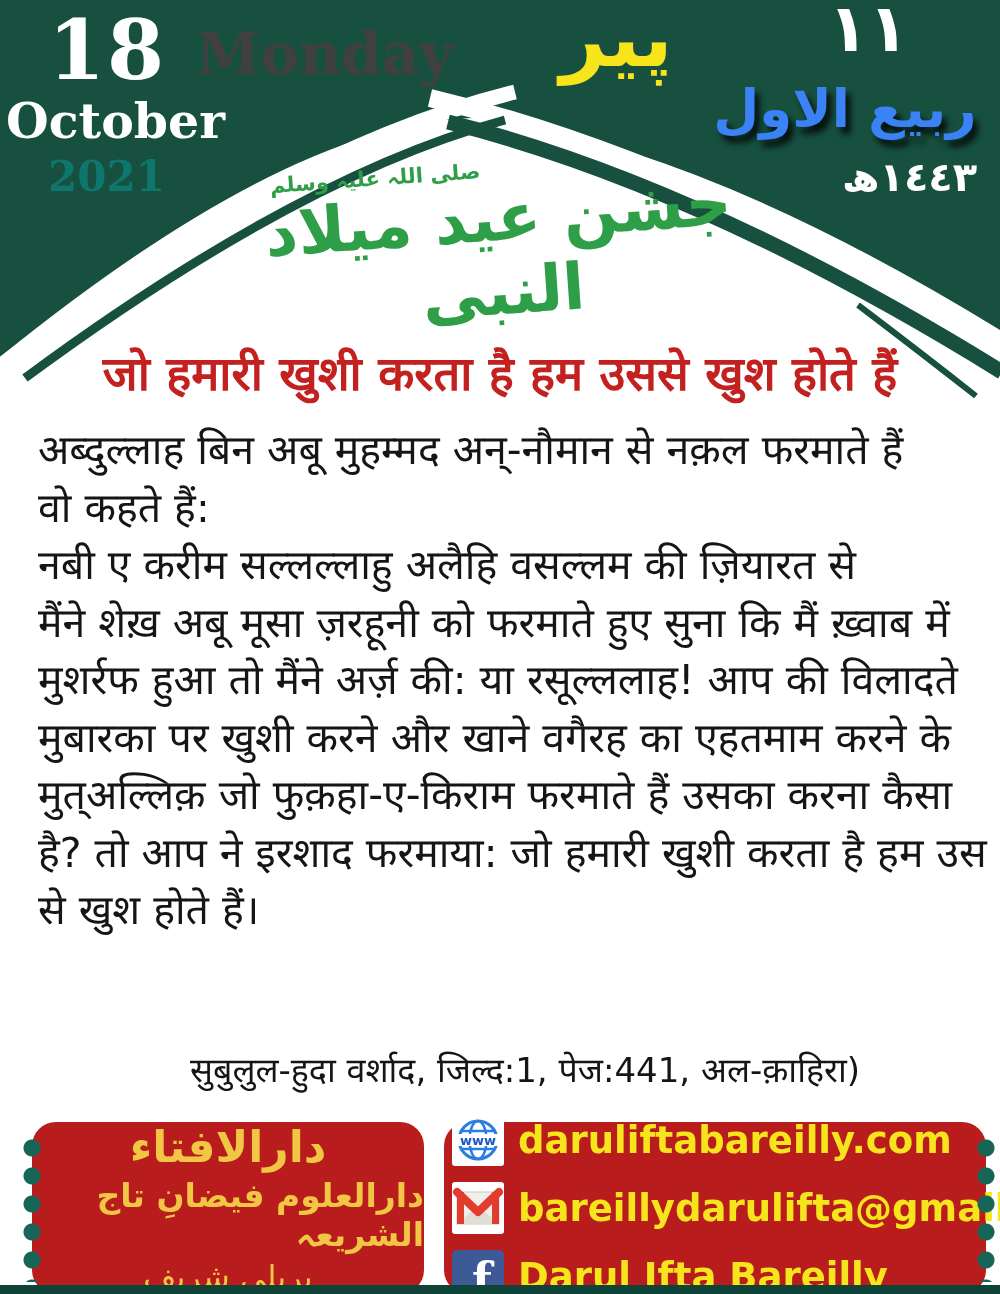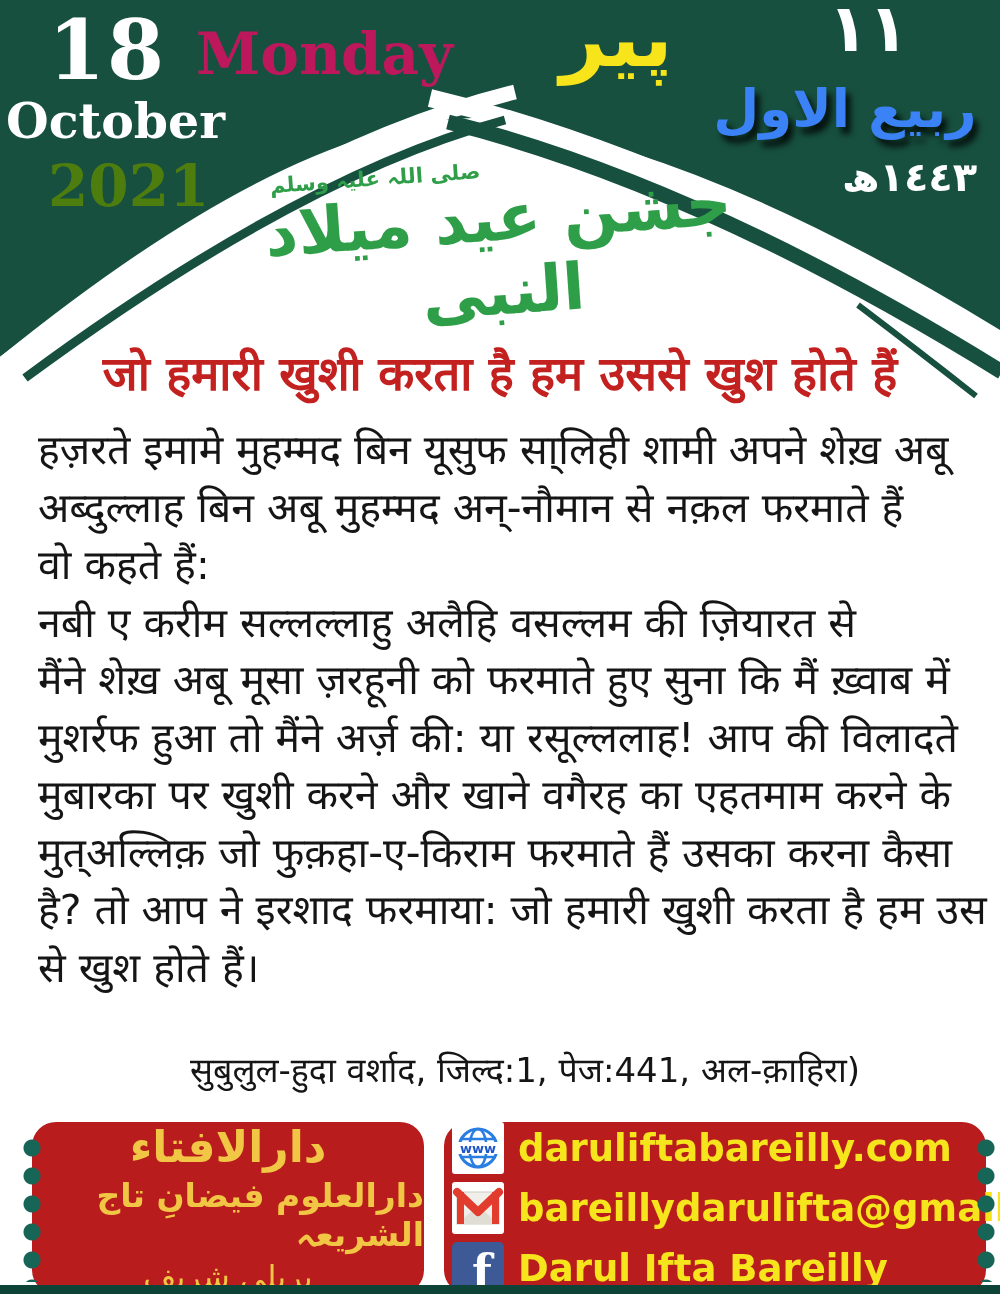--- a/index.html
+++ b/index.html
@@ -2,23 +2,23 @@
 <html><head>
 <meta charset="utf-8">
 <style>
   html,body{margin:0;padding:0;background:#777;}
   #stage{position:relative;width:1000px;height:1294px;background:#ffffff;overflow:hidden;
          font-family:"DejaVu Sans","Liberation Sans",sans-serif;}
   .abs{position:absolute;}
   .serifb{font-family:"DejaVu Serif","Liberation Serif",serif;font-weight:bold;}
   
   .t18{left:48px;top:2px;font-size:82px;color:#fff;letter-spacing:2px;}
-  .monday{left:196px;top:20px;font-size:58px;color:#be185d;}
+  .monday{left:196px;top:20px;font-size:58px;color:#404040;}
   .october{left:6px;top:92px;font-size:49px;color:#fff;}
-  .y2021{left:48px;top:152px;font-size:58px;color:#4d7c0f;}
+  .y2021{left:48px;top:152px;font-size:42px;color:#0f766e;}
   .peer{left:560px;top:-8px;font-size:80px;color:#f7e41b;font-weight:bold;}
   .n11{left:828px;top:-10px;font-size:66px;color:#fff;font-weight:bold;}
   .rabi{left:690px;top:78px;width:310px;text-align:center;font-size:53px;color:#3b82f6;font-weight:bold;
         text-shadow:5px 7px 6px rgba(0,0,0,0.8);}
   .hijri{left:842px;top:154px;font-size:40px;color:#fff;font-weight:bold;}
   
   .callig{left:240px;top:158px;width:520px;text-align:center;color:#2f9e48;transform:rotate(-4deg);}
   .callig .sal{display:block;font-size:21px;font-weight:bold;transform:translateX(-120px);}
   .callig .main{display:block;font-size:64px;font-weight:bold;line-height:1.15;}
   
@@ -29,21 +29,21 @@
   .fbox{background:#b91c1c;border-radius:24px;}
   .fbox-left{left:32px;top:1122px;width:392px;height:172px;display:flex;flex-direction:column;
              justify-content:center;align-items:center;gap:4px;direction:rtl;color:#f2c645;}
   .fbox-left::before{content:'';position:absolute;left:-9px;top:12px;bottom:12px;width:18px;
              background-image:radial-gradient(circle at 9px 14px,#166557 8px,rgba(0,0,0,0) 9px);
              background-size:18px 28px;background-repeat:repeat-y;}
   .fl1{font-size:44px;font-weight:bold;}
   .fl2{font-size:33px;font-weight:bold;}
   .fl3{font-size:32px;font-weight:normal;}
   .fbox-right{left:444px;top:1122px;width:542px;height:172px;display:flex;flex-direction:column;
-              justify-content:center;gap:8px;padding-left:0;text-align:right;}
+              justify-content:center;gap:16px;padding-left:0;text-align:right;}
   .fbox-right::before{content:'';position:absolute;right:-9px;top:12px;bottom:12px;width:18px;
              background-image:radial-gradient(circle at 9px 14px,#166557 8px,rgba(0,0,0,0) 9px);
              background-size:18px 28px;background-repeat:repeat-y;}
   .crow{display:flex;align-items:center;gap:14px;height:54px;padding-left:8px;}
   .crow .lbl{font-size:37px;font-weight:bold;color:#f6e41c;white-space:nowrap;}
   .icon-sq{width:52px;height:52px;flex:0 0 52px;}
   .bottom-bar{left:0;right:0;top:1285px;height:9px;background:#0e4337;}
 </style>
 </head>
 <body>
@@ -69,21 +69,20 @@
   <div class="abs hijri" dir="ltr">١٤٤٣ھ</div>
 
   <div class="abs callig" dir="rtl">
     <span class="sal">صلی اللہ علیہ وسلم</span>
     <span class="main">جشن عید میلاد النبی</span>
   </div>
 
   <div class="abs headline">जो हमारी खुशी करता है हम उससे खुश होते हैं</div>
 
   <div class="abs bodytxt">
-    <div>हज़रते इमामे मुहम्मद बिन यूसुफ सा्लिही शामी अपने शेख़ अबू</div>
     <div>अब्दुल्लाह बिन अबू मुहम्मद अन्-नौमान से नक़ल फरमाते हैं</div>
     <div>वो कहते हैं:</div>
     <div>नबी ए करीम सल्लल्लाहु अलैहि वसल्लम की ज़ियारत से</div>
     <div>मैंने शेख़ अबू मूसा ज़रहूनी को फरमाते हुए सुना कि मैं ख़्वाब में</div>
     <div>मुशर्रफ हुआ तो मैंने अर्ज़ की: या रसूल्ललाह! आप की विलादते</div>
     <div>मुबारका पर खुशी करने और खाने वगैरह का एहतमाम करने के</div>
     <div>मुत्अल्लिक़ जो फुक़हा-ए-किराम फरमाते हैं उसका करना कैसा</div>
     <div>है? तो आप ने इरशाद फरमाया: जो हमारी खुशी करता है हम उस</div>
     <div>से खुश होते हैं।</div>
   </div>

